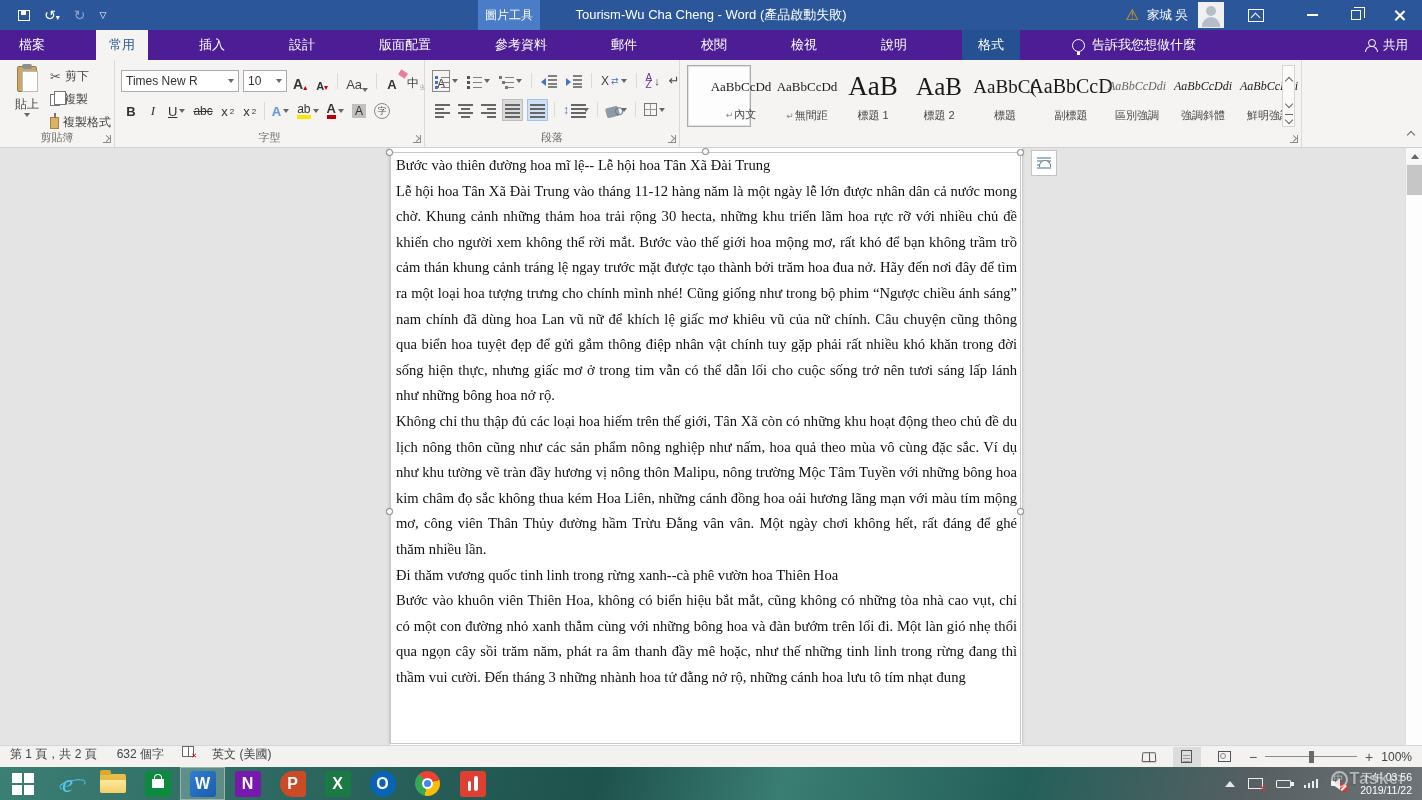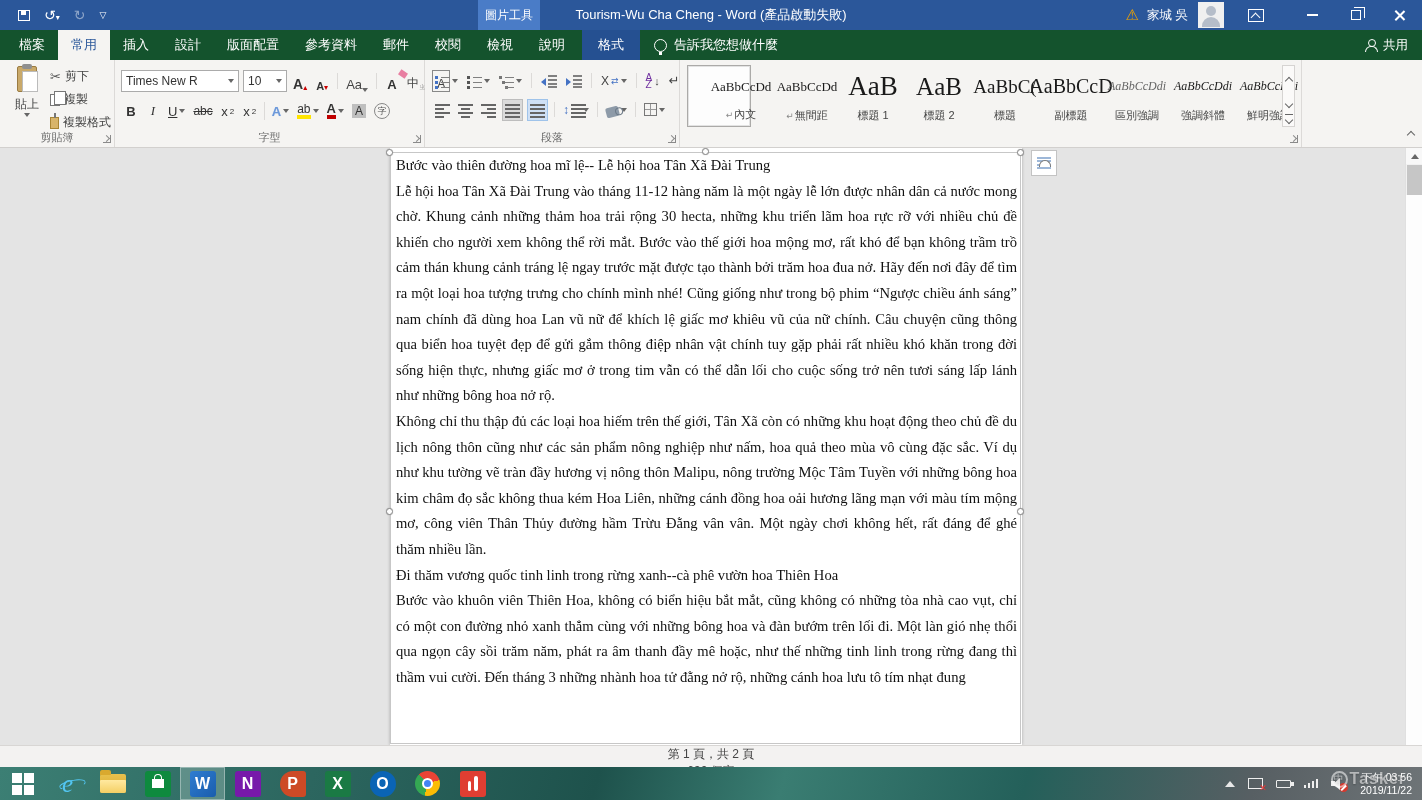--- a/index.html
+++ b/index.html
@@ -25,21 +25,21 @@
   .ribopt::after { content:""; width:6px; height:6px; border-left:1.5px solid #fff; border-top:1.5px solid #fff; position:absolute; left:3px; top:4px; transform:rotate(45deg); }
   .wbtn { width:44px; height:30px; display:flex; align-items:center; justify-content:center; }
   .min-ic { width:11px; height:1.5px; background:#fff; }
   .res-ic { width:10px; height:10px; border:1.2px solid #fff; position:relative; }
   .res-ic::before { content:""; position:absolute; left:2px; top:-4px; width:10px; height:10px; border:1.2px solid #fff; border-left:none; border-bottom:none; }
   .cls-ic { position:relative; width:12px; height:12px; }
   .cls-ic::before,.cls-ic::after { content:""; position:absolute; left:5px; top:0; width:1.5px; height:13px; background:#fff; }
   .cls-ic::before { transform:rotate(45deg); } .cls-ic::after { transform:rotate(-45deg); }
 
   
-  .tabrow { position:absolute; left:0; top:30px; width:100%; height:30px; background:#14532d; display:flex; align-items:stretch; color:#fff; font-size:13px; }
+  .tabrow { position:absolute; left:0; top:30px; width:100%; height:30px; background:#4c1d95; display:flex; align-items:stretch; color:#fff; font-size:13px;gap:38px; }
   .tab { padding:0 13px; display:flex; align-items:center; cursor:default; }
   .tab.active { background:#f5f4f2; color:#2b579a; }
   .tab.ctx { background:#255091; margin-left:4px; padding:0 16px; }
   .tellme { display:flex; align-items:center; gap:7px; margin-left:14px; }
   .bulb { width:13px; height:13px; border:1.5px solid #fff; border-radius:50%; position:relative; }
   .bulb::after { content:""; position:absolute; left:3.5px; bottom:-4px; width:3px; height:3px; background:#fff; }
   .share { position:absolute; right:14px; top:0; height:30px; display:flex; align-items:center; gap:6px; font-size:12.5px; }
   .person { width:12px; height:12px; position:relative; }
   .person::before { content:""; position:absolute; left:3px; top:0; width:6px; height:6px; border-radius:50%; border:1.2px solid #fff; }
   .person::after { content:""; position:absolute; left:0; top:7px; width:11px; height:5px; border:1.2px solid #fff; border-bottom:none; border-radius:6px 6px 0 0; }
@@ -155,21 +155,21 @@
   .layopt { position:absolute; left:1031px; top:2px; width:26px; height:26px; background:#fff; border:1px solid #c3c3c3; display:flex; align-items:center; justify-content:center; }
   .layopt .lo { width:14px; height:12px; background:repeating-linear-gradient(#9db7d8 0 1.6px, transparent 1.6px 3.5px); position:relative; }
   .layopt .lo::after { content:""; position:absolute; left:2px; top:3px; width:10px; height:6px; background:#fff; border:1.6px solid #7a7a7a; border-bottom:none; border-radius:7px 7px 0 0; }
   .vscroll { position:absolute; right:0; top:0; width:17px; height:597px; background:#f1f1f1; border-left:1px solid #e0e0e0; }
   .vsc-up { width:17px; height:16px; background:#f8f8f8; display:flex; align-items:center; justify-content:center; }
   .vsc-up .tri { width:0; height:0; border-left:4px solid transparent; border-right:4px solid transparent; border-bottom:5px solid #666; }
   .vsc-thumb { position:absolute; left:1px; top:17px; width:15px; height:30px; background:#c6c6c6; }
   .vsc-track { position:absolute; left:0; top:47px; width:17px; bottom:0; background:#fdfdfd; }
 
   
-  .statusbar { position:absolute; left:0; top:745px; width:100%; height:22px; background:#f3f2f1; border-top:1px solid #d8d6d4; display:flex; align-items:center; font-size:12px; color:#444;flex-direction:column; }
+  .statusbar { position:absolute; left:0; top:745px; width:100%; height:22px; background:#f3f2f1; border-top:1px solid #d8d6d4; display:flex; font-size:12px; color:#444; }
   .sb-item { padding:0 10px; }
   .proof { width:12px; height:11px; border:1.2px solid #666; position:relative; margin:0 8px; background:#fff;}
   .proof::before { content:""; position:absolute; left:4.5px; top:0; width:1px; height:10px; background:#666; }
   .proof::after { content:"✕"; position:absolute; right:-4px; bottom:-4px; font-size:7px; color:#c00; font-weight:bold;}
   .sb-right { margin-left:auto; display:flex; align-items:center; gap:10px; padding-right:10px; }
   .vbtn { width:28px; height:20px; display:flex; align-items:center; justify-content:center; }
   .vbtn.act { background:#dcdcdc; }
   .vb-read { width:14px; height:10px; border:1.2px solid #555; border-radius:1px; background:linear-gradient(90deg,transparent 6px,#555 6px,#555 7px,transparent 7px); transform:perspective(20px) rotateX(12deg); }
   .vb-print { width:11px; height:13px; border:1.2px solid #555; background:repeating-linear-gradient(transparent 0 2px, #999 2px 3px); background-size:7px 100%; background-position:1px 2px; background-repeat:no-repeat; }
   .vb-web { width:13px; height:11px; border:1.2px solid #555; position:relative; }

